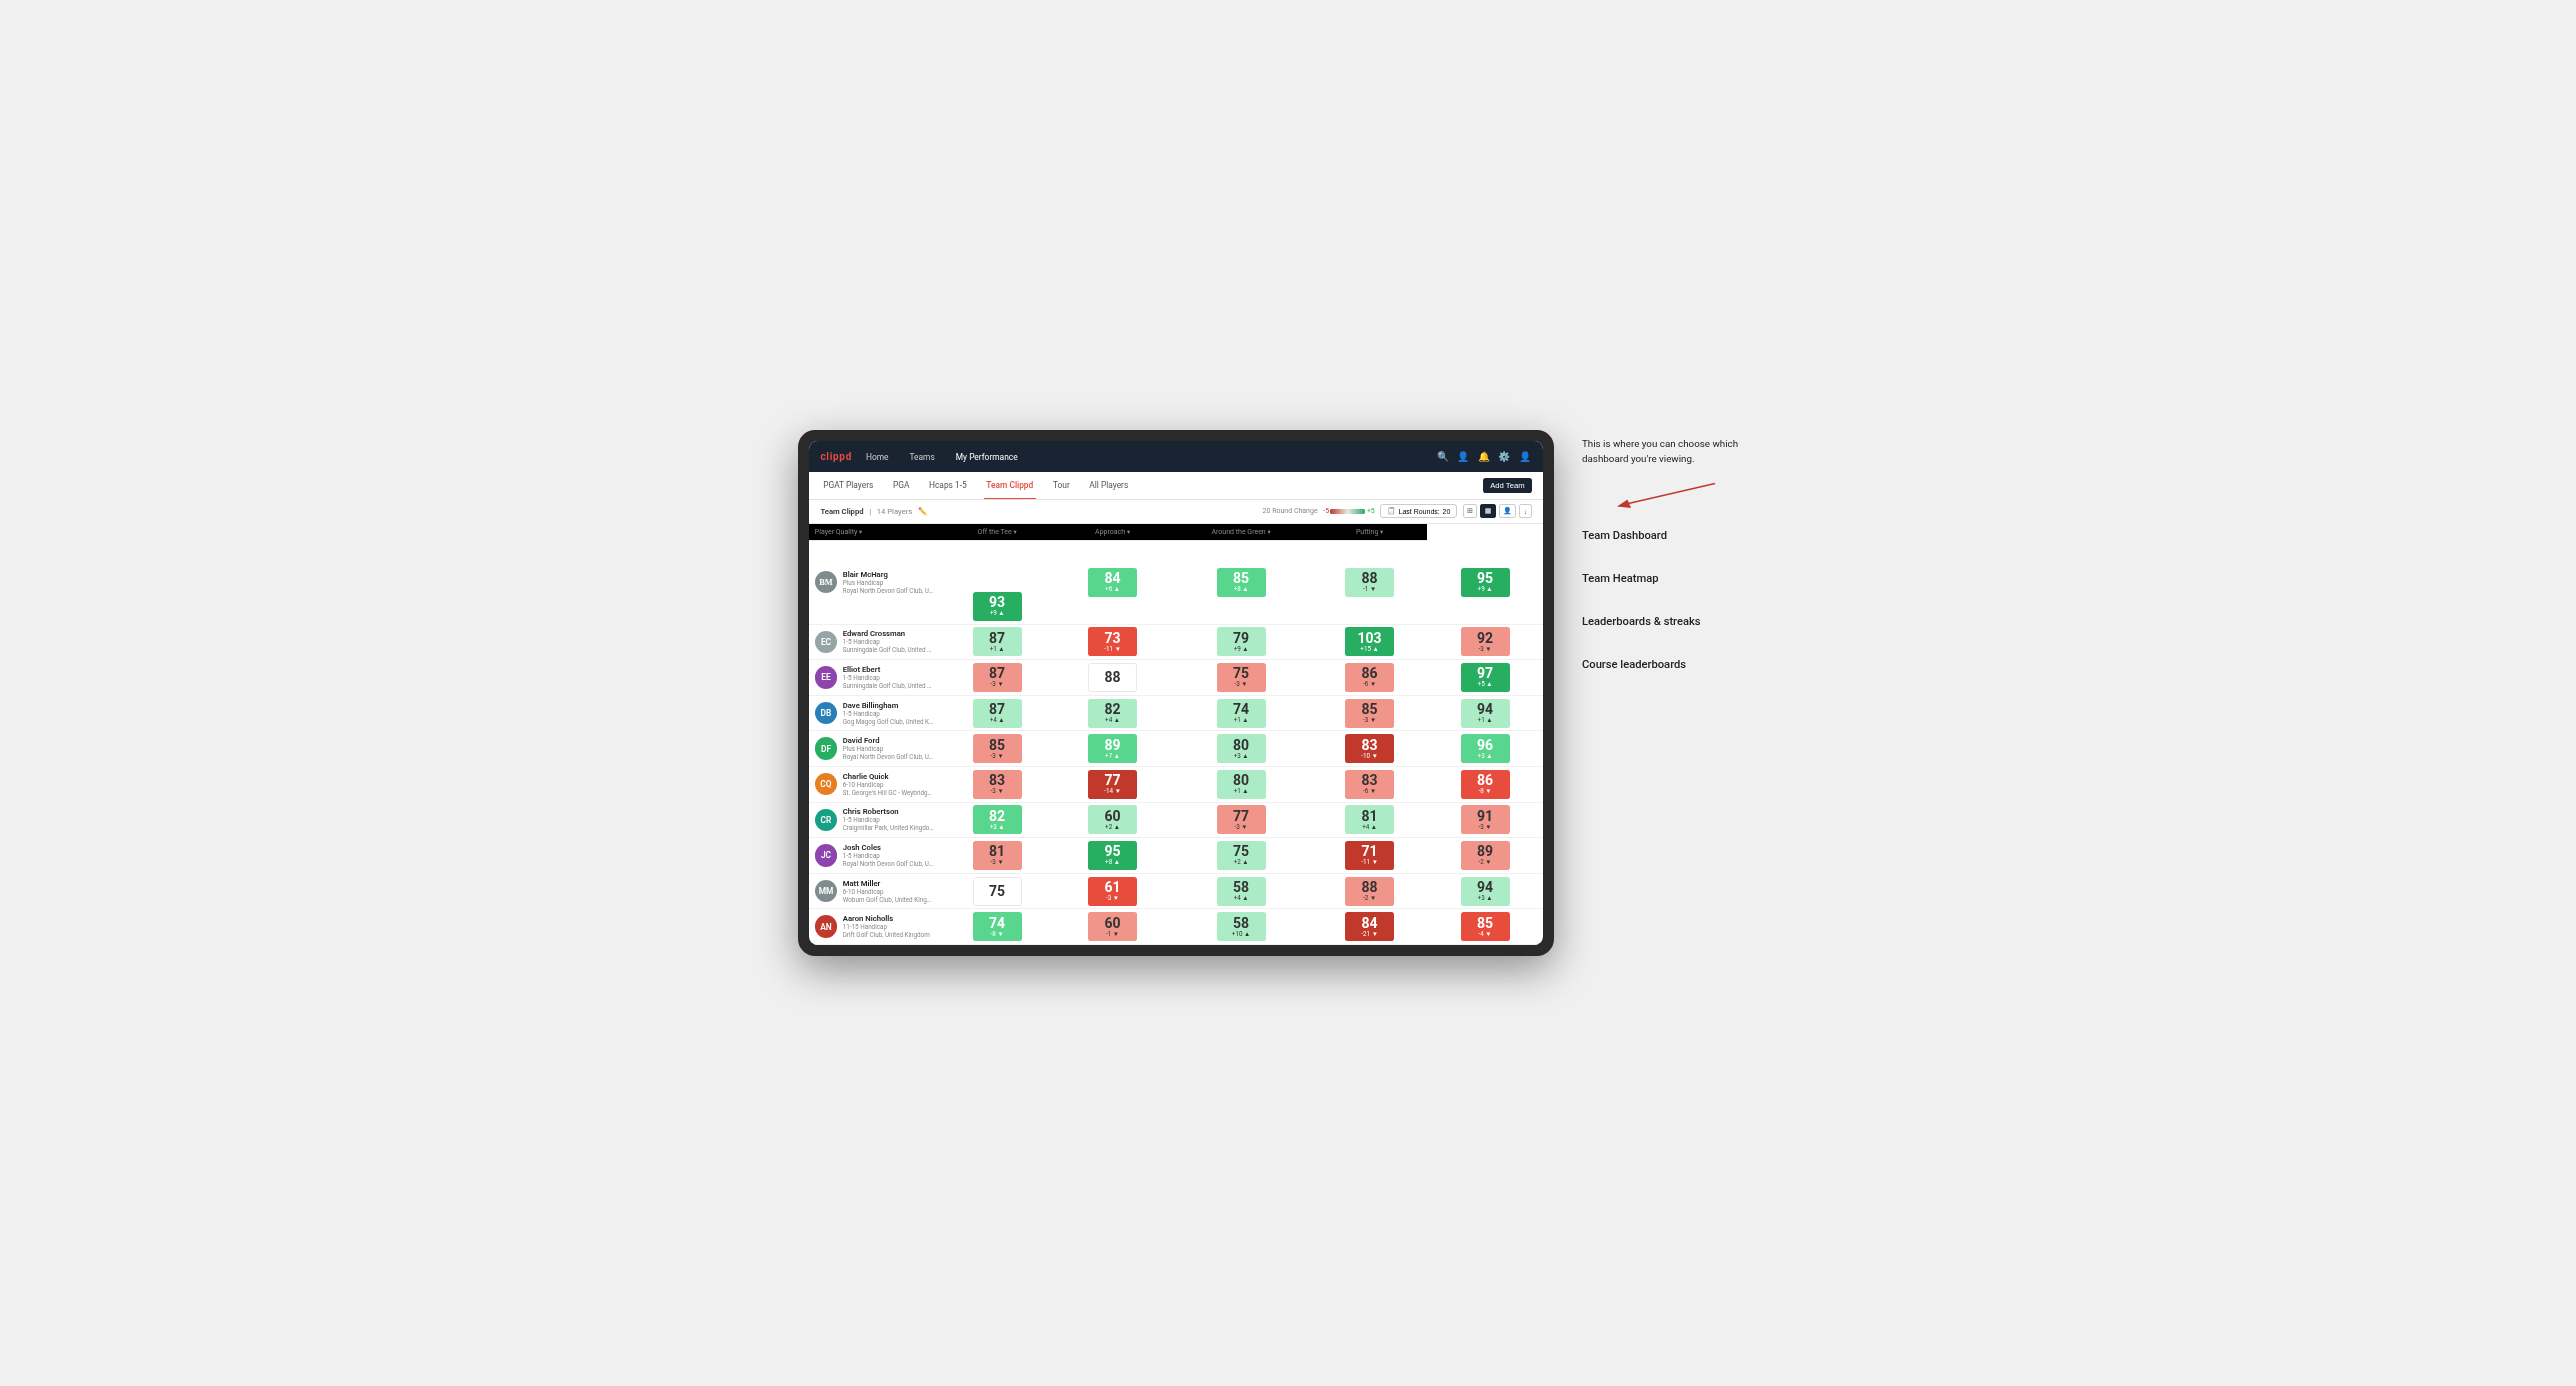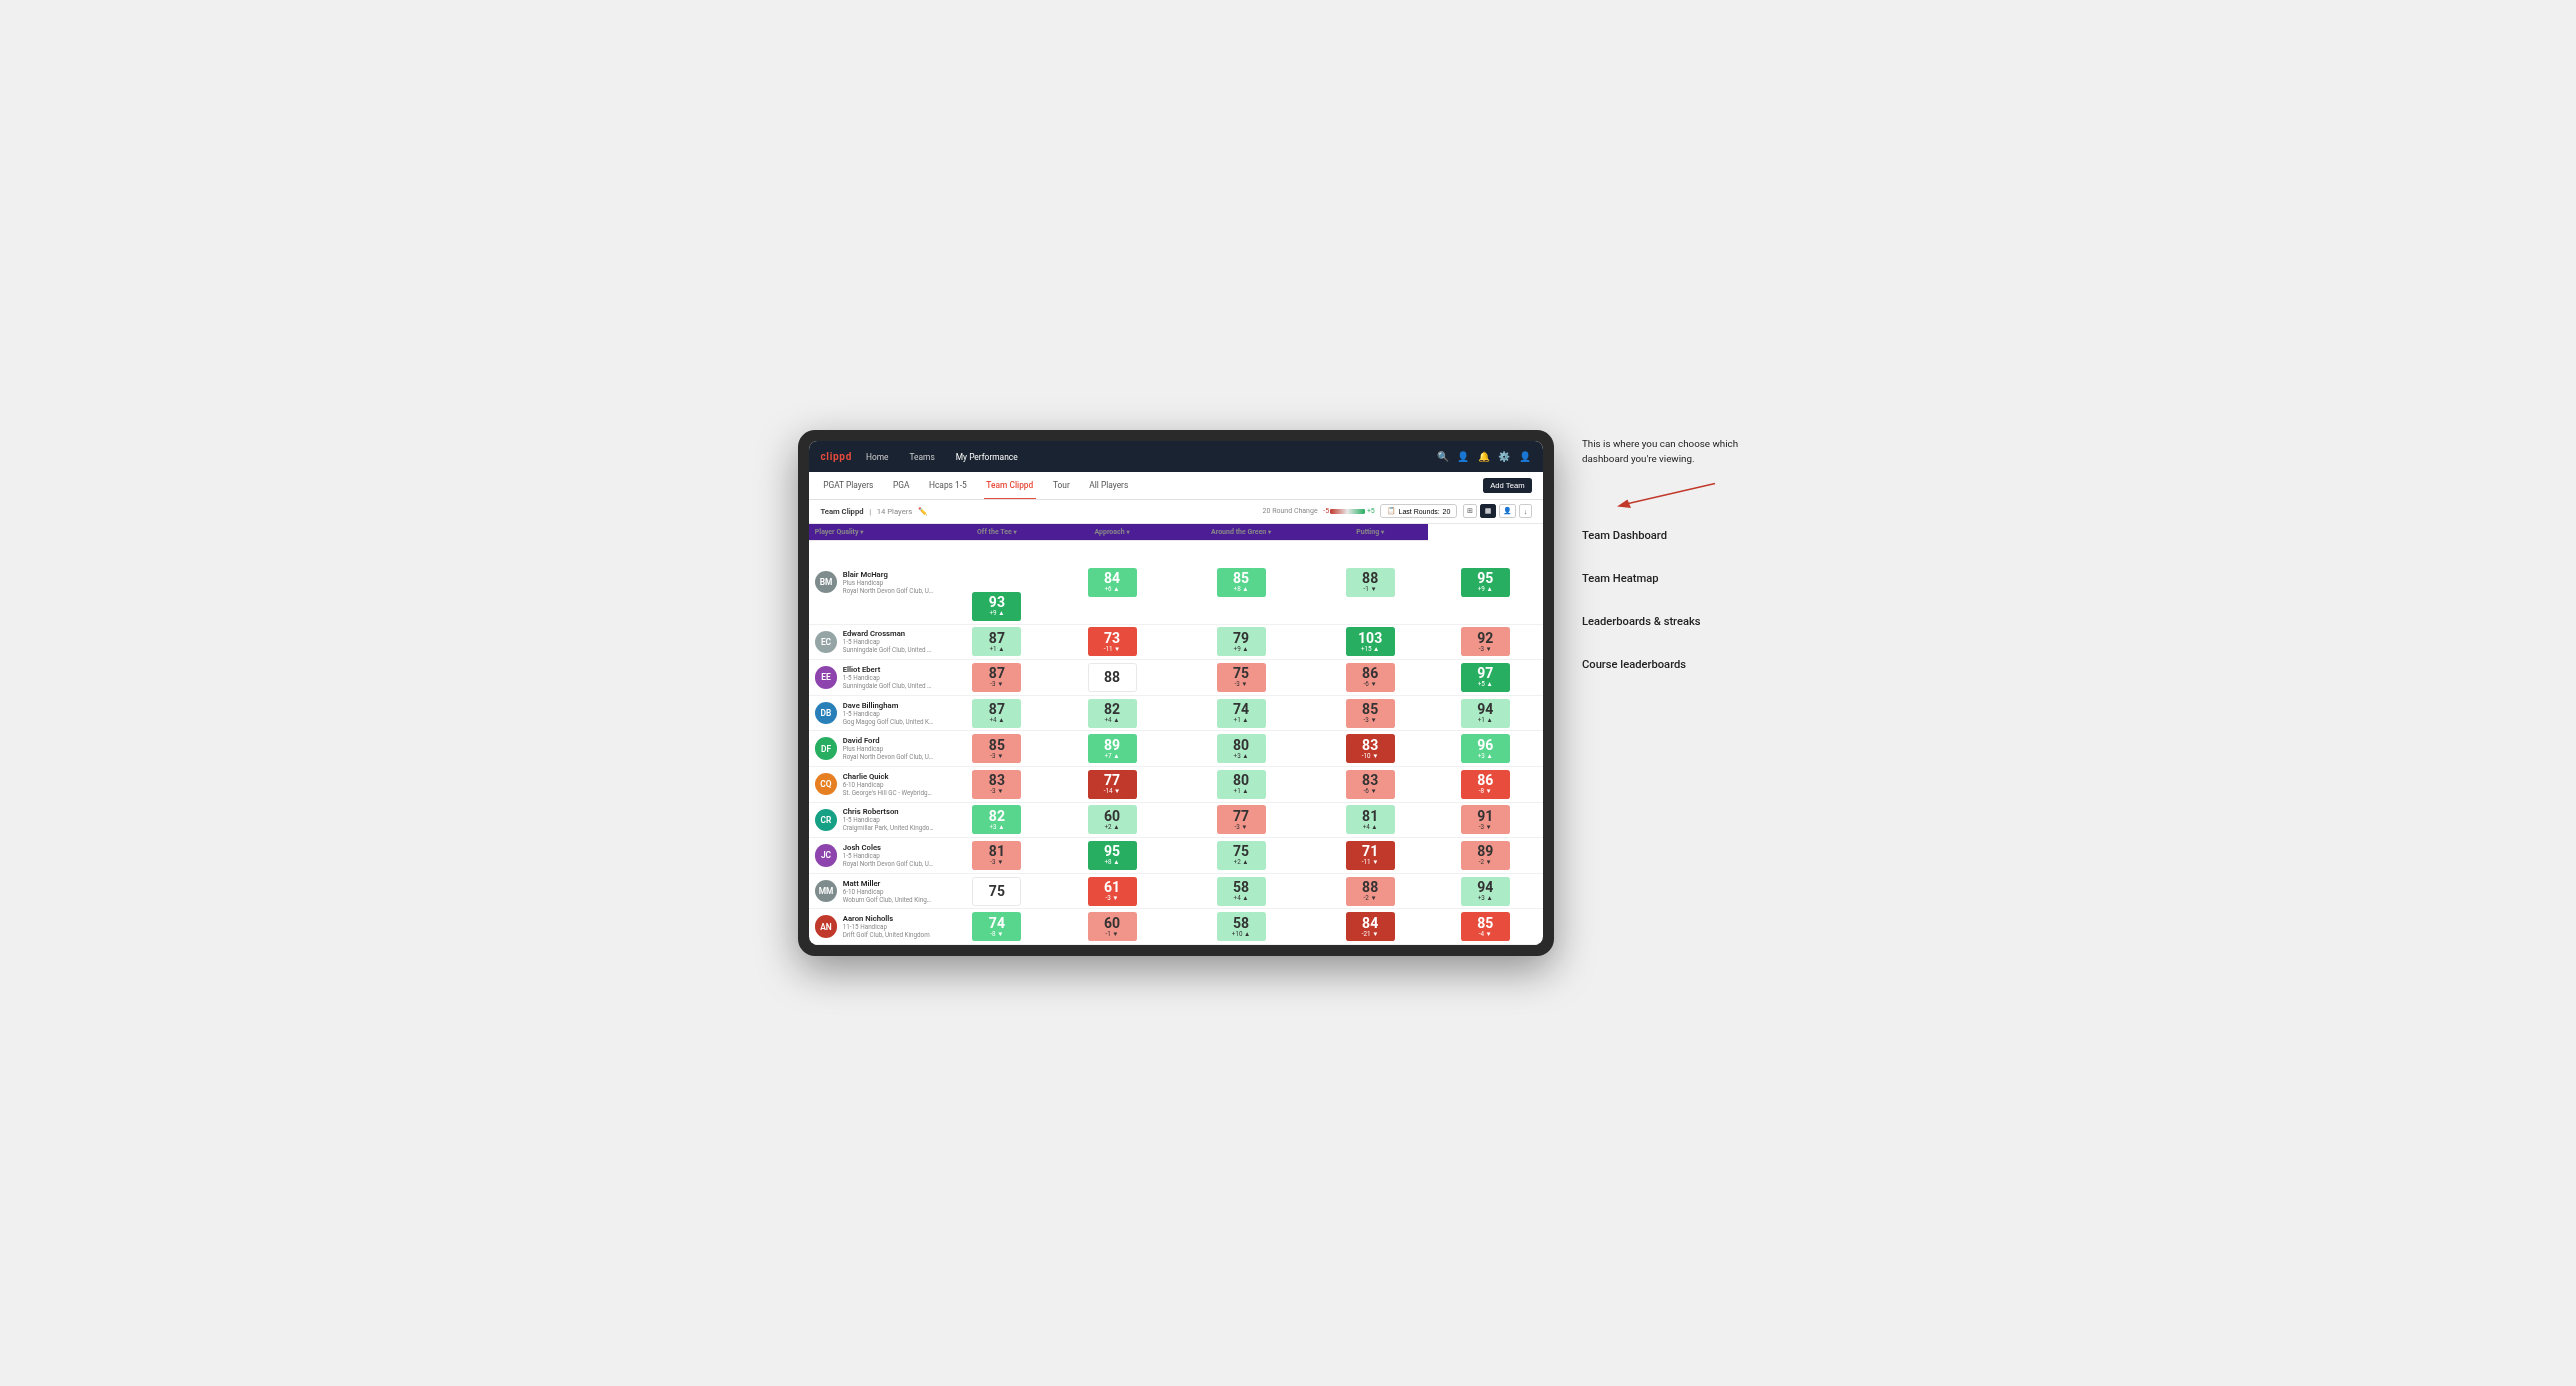--- a/index.html
+++ b/index.html
@@ -212,26 +212,26 @@
     }
 
     
     .data-table {
       width: 100%;
       border-collapse: collapse;
       font-size: 7.7px;
     }
 
     .data-table thead th {
-      background: #4c1d95;
+      background: #000000;
       padding: 4.2px 5.6px;
       text-align: left;
       font-size: 7px;
       color: #888;
-      font-weight: 700;
+      font-weight: 400;
       border-bottom: 0.7px solid #e8e8e8;
     }
 
     .data-table thead th.stat-col {
       text-align: center;
     }
 
     .player-col {
       width: 126px;
       min-width: 112px;
@@ -428,21 +428,21 @@
               <th class="stat-col">
                 <span>Putting</span>
                 <span class="col-arrow"> ▾</span>
               </th>
             </tr>
           </thead>
           <tbody id="player-table-body">
           <tr>
                 <td style="padding: 0px;">
                   <div class="player-cell">
-                    <div class="avatar" style="background: rgb(127, 140, 141);">BM</div>
+                    <div class="avatar" style="background: rgb(127, 140, 141); font-family: Liberation Serif, serif;">BM</div>
                     <div class="player-info">
                       <div class="player-name">Blair McHarg</div>
                       <div class="player-hcap">Plus Handicap</div>
                       <div class="player-club">Royal North Devon Golf Club, United Kingdom</div>
                     </div>
                   </div>
                 </td>
                 <td class="stat-cell"><div class="stat-box" style="background: rgb(39, 174, 96); color: rgb(255, 255, 255); margin-top: 48px;">
                     <span class="stat-main">93</span>
                     <span class="stat-change">+9 ▲</span>

